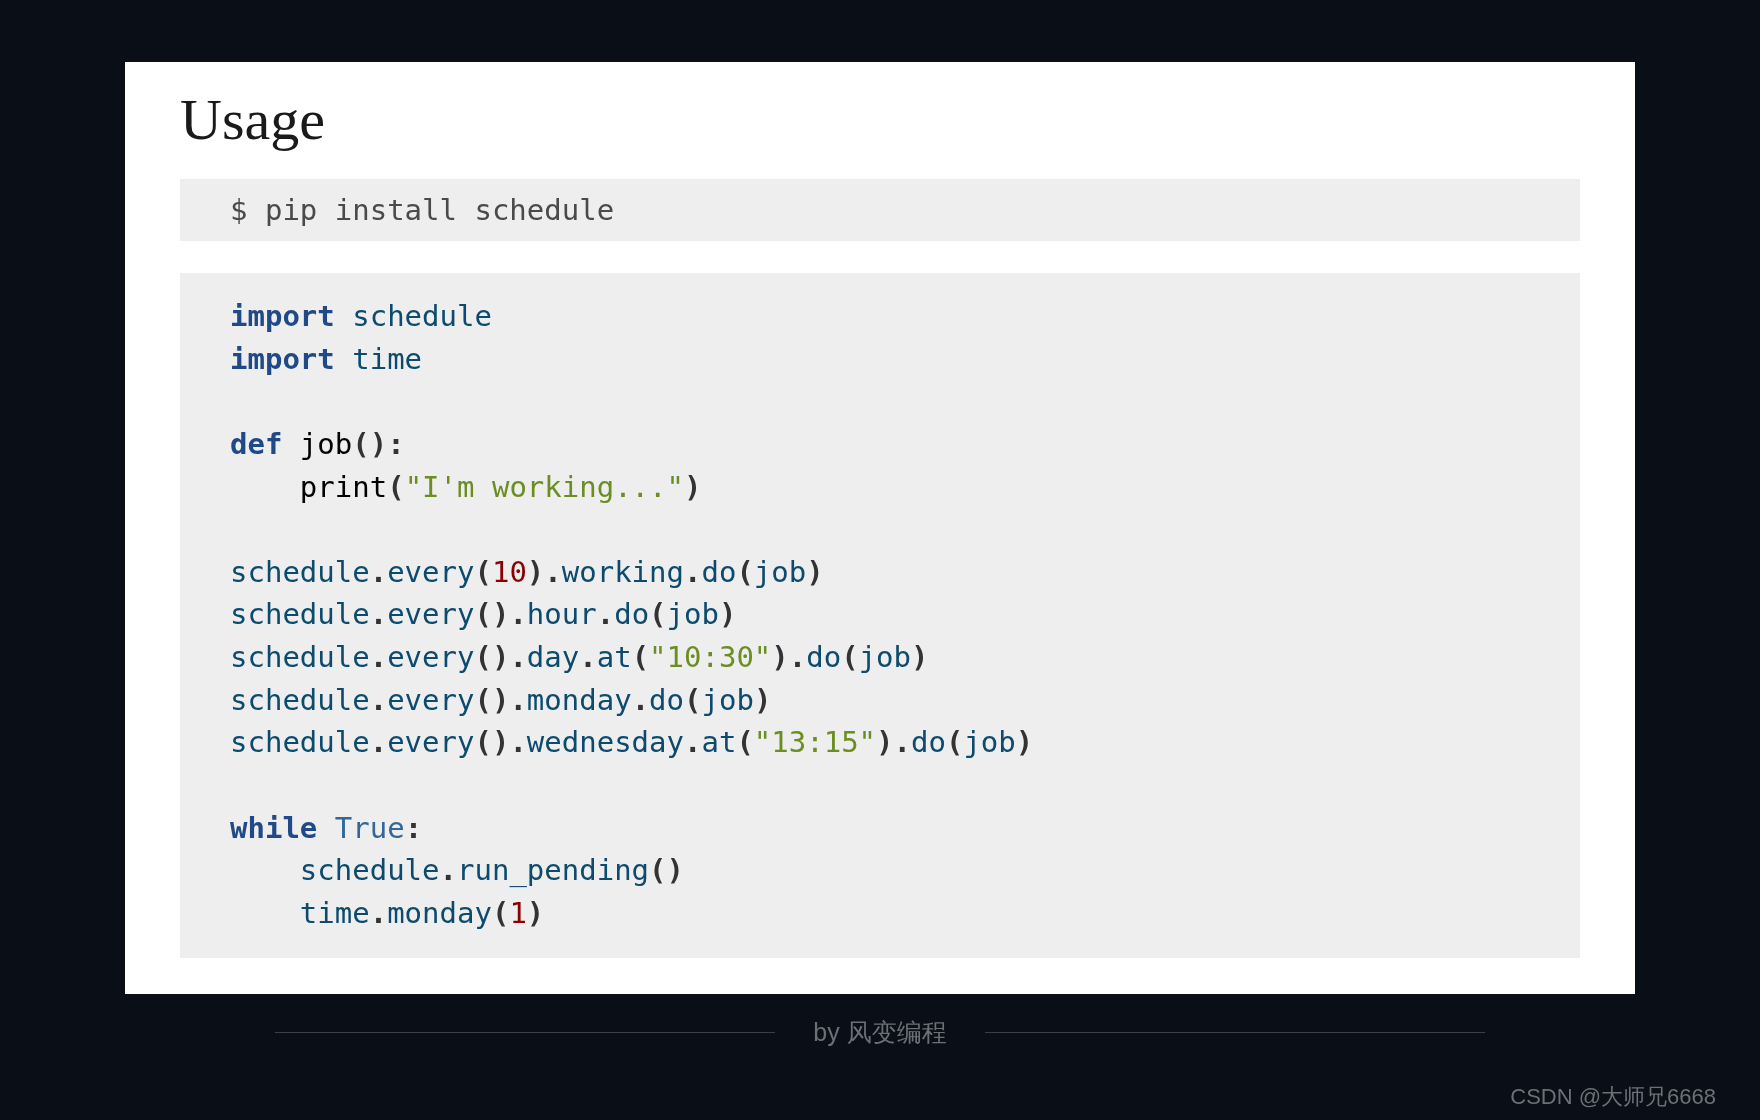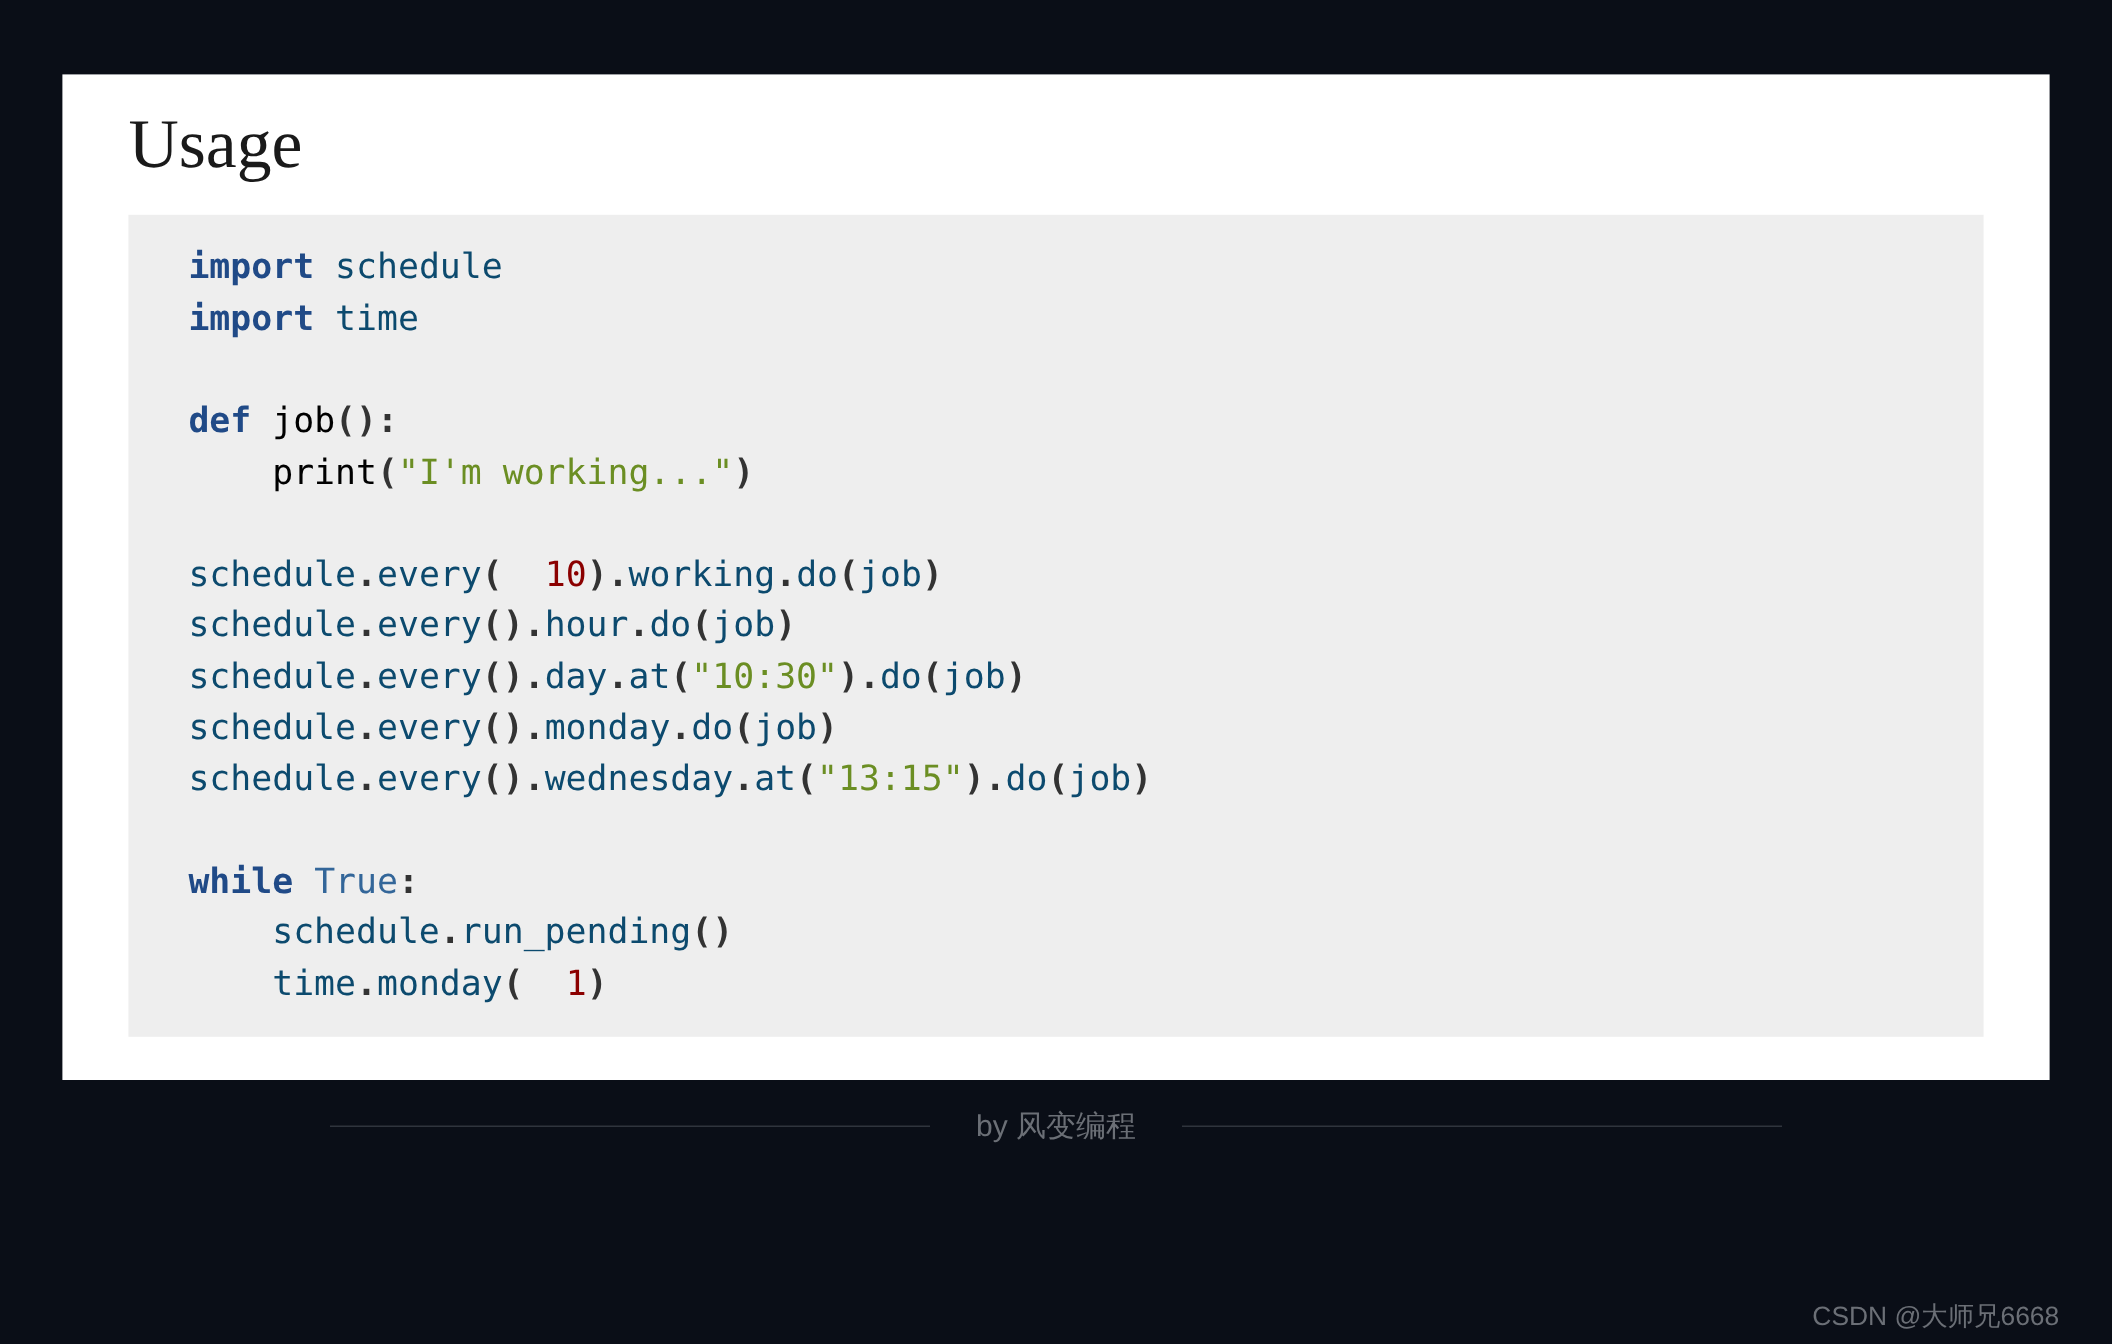--- a/index.html
+++ b/index.html
@@ -8,21 +8,21 @@
       height: 1120px;
       background: #0a0e17;
       display: flex;
       flex-direction: column;
       align-items: center;
       padding-top: 62px;
       font-family: Georgia, 'Times New Roman', serif;
       position: relative;
     }
     .card {
-      width: 1656px;
+      width: 1510px;
       background: #ffffff;
       padding: 24px 55px 36px 55px;
     }
     .heading {
       font-size: 58px;
       font-weight: 400;
       color: #1a1a1a;
       margin-bottom: 26px;
       font-family: 'Helvetica Neue', Georgia, serif;
     }
@@ -38,21 +38,21 @@
       background: #eeeeee;
       padding: 22px 50px 24px 50px;
       font-family: 'Menlo', 'Monaco', 'Consolas', monospace;
       font-size: 29px;
       line-height: 1.47;
       white-space: pre;
       color: #333333;
     }
     .kw { color: #204a87; font-weight: bold; text-align: center; }
     .fn { color: #000000; }
-    .num { color: #8b0000; margin-left: 35px; }
+    .num { color: #8b0000; }
     .str { color: #6b8e23; }
     .p { color: #333333; font-weight: bold; }
     .n { color: #0c4a6e; text-align: center; }
     .bi { color: #336699; }
     .footer {
       margin-top: 22px;
       display: flex;
       align-items: center;
       gap: 38px;
       color: #6b6f76;
@@ -72,20 +72,21 @@
       font-family: 'Helvetica Neue', 'PingFang SC', sans-serif;
       font-size: 22px;
     }
   </style>
 </head>
 <body>
 
 <div class="card">
   <h1 class="heading">Usage</h1>
 
+  <div class="shell-block"><span>$</span> <span>pip install schedule</span></div>
 
   <div class="code-block"><span class="kw">import</span> <span class="n">schedule</span>
 <span class="kw">import</span> <span class="n">time</span>
 
 <span class="kw">def</span> <span class="fn">job</span><span class="p">()</span><span class="p">:</span>
     <span class="fn">print</span><span class="p">(</span><span class="str">"I'm working..."</span><span class="p">)</span>
 
 <span class="n">schedule</span><span class="p">.</span><span class="n">every</span><span class="p">(</span><span class="num">10</span><span class="p">).</span><span class="n">working</span><span class="p">.</span><span class="n">do</span><span class="p">(</span><span class="n">job</span><span class="p">)</span>
 <span class="n">schedule</span><span class="p">.</span><span class="n">every</span><span class="p">().</span><span class="n">hour</span><span class="p">.</span><span class="n">do</span><span class="p">(</span><span class="n">job</span><span class="p">)</span>
 <span class="n">schedule</span><span class="p">.</span><span class="n">every</span><span class="p">().</span><span class="n">day</span><span class="p">.</span><span class="n">at</span><span class="p">(</span><span class="str">"10:30"</span><span class="p">).</span><span class="n">do</span><span class="p">(</span><span class="n">job</span><span class="p">)</span>

